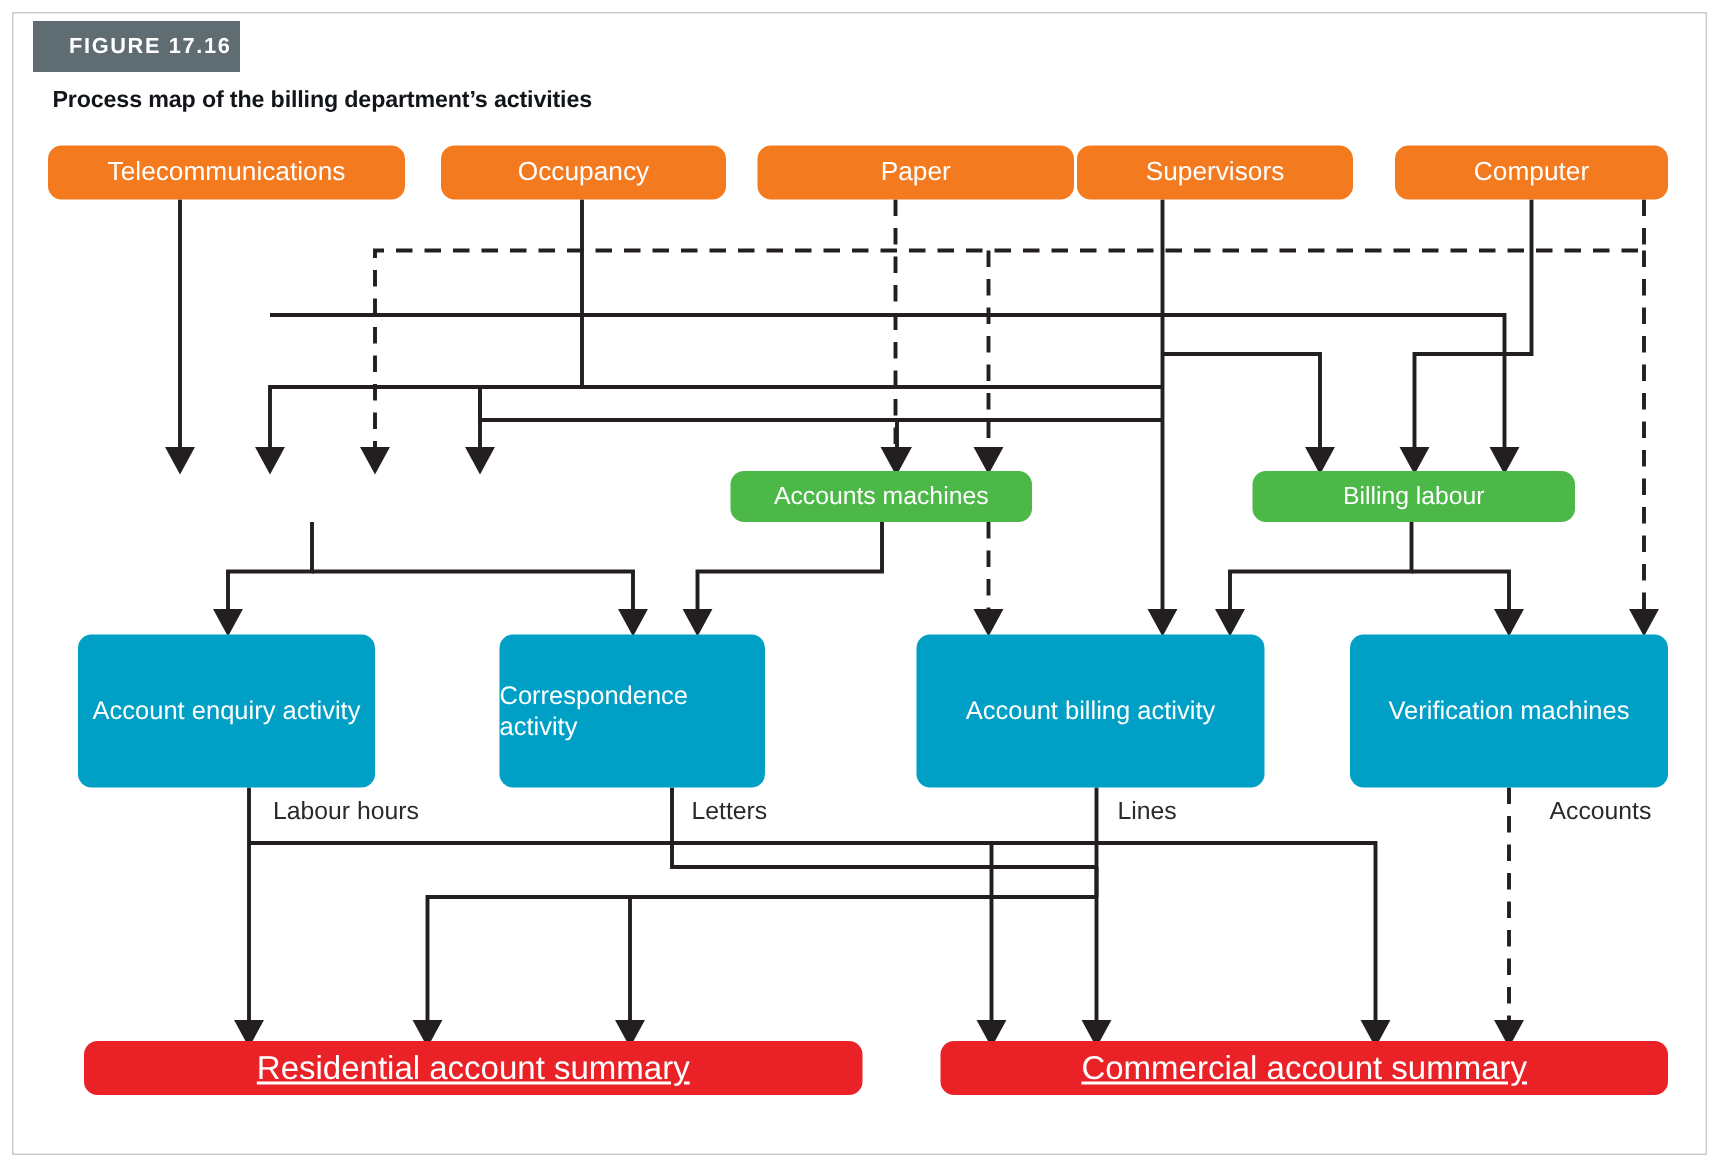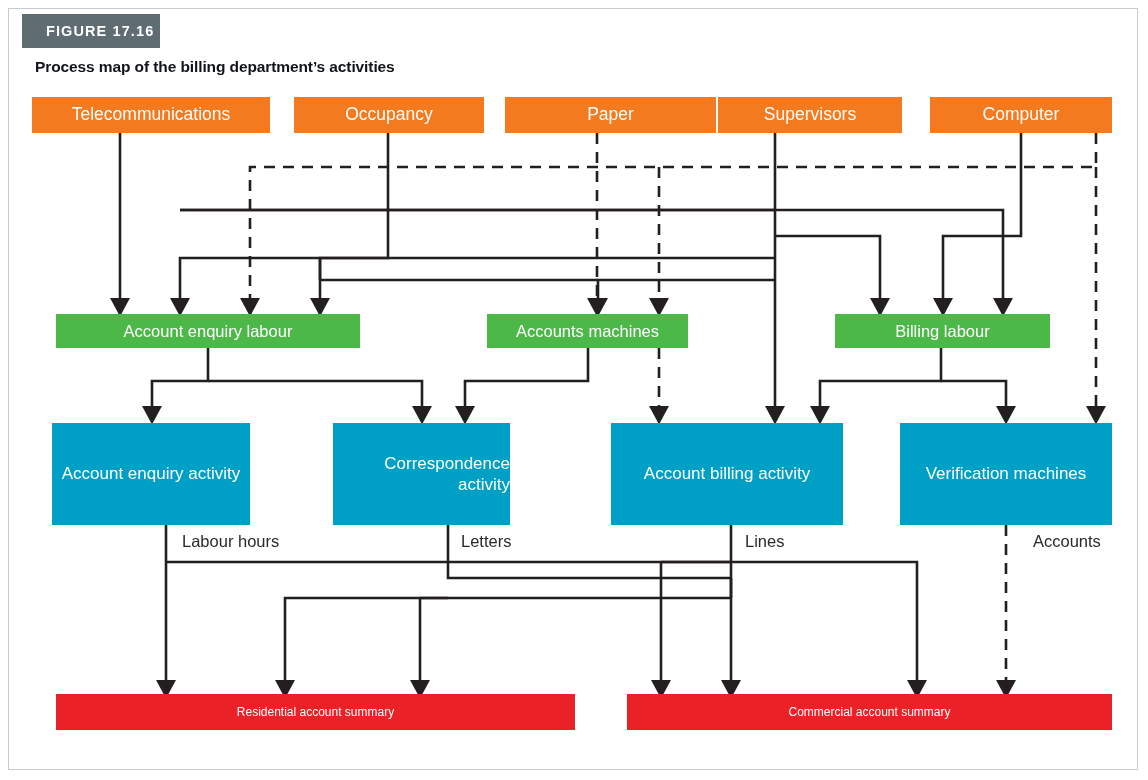--- a/index.html
+++ b/index.html
@@ -4,30 +4,30 @@
 <style>
   html,body{margin:0;padding:0;background:#ffffff;}
   body{font-family:"Liberation Sans", sans-serif;}
   #page{position:relative;width:1148px;height:780px;background:#ffffff;overflow:hidden;}
   #frame{position:absolute;left:8px;top:8px;width:1130px;height:762px;border:1px solid #c9ccce;box-sizing:border-box;}
   #fig-tag{position:absolute;left:22px;top:14px;width:138px;height:34px;background:#5f6c72;
            display:flex;align-items:center;justify-content:flex-start;box-sizing:border-box;padding-left:24px;}
   #fig-tag span{color:#ffffff;font-size:14.5px;font-weight:bold;letter-spacing:1.1px;}
   #fig-title{position:absolute;left:35px;top:58px;font-size:15.5px;font-weight:bold;color:#111418;letter-spacing:-0.1px;}
   #canvas{position:absolute;left:0;top:0;width:1148px;height:780px;}
-  .nodebox{position:absolute;display:flex;align-items:center;justify-content:center;text-align:right;box-sizing:border-box;}
+  .nodebox{position:absolute;display:flex;align-items:center;justify-content:center;text-align:left;box-sizing:border-box;border-radius:9px;}
   .nodebox span{color:#ffffff;line-height:1.25;}
   .resource{background:#f47a20;}
   .resource span{font-size:17.5px;}
   .driverpool{background:#4cb848;}
   .driverpool span{font-size:16.5px;}
   .activity{background:#00a0c6;}
   .activity span{font-size:17px;}
   .summary{background:#ea2227;}
-  .summary span{font-size:12px;}
+  .summary span{font-size:22px;text-decoration:underline;}
   .edge-label{position:absolute;font-size:16.5px;color:#2a2a2a;white-space:nowrap;}
 </style>
 </head>
 <body>
 
 <div id="page">
 
   <div id="frame"></div>
 
   <div id="fig-tag">
@@ -122,23 +122,20 @@
   <div class="nodebox resource" style="left:505px;top:97px;width:211px;height:36px;">
     <span>Paper</span>
   </div>
   <div class="nodebox resource" style="left:930px;top:97px;width:182px;height:36px;">
     <span>Computer</span>
   </div>
   <div class="nodebox resource" style="left:718px;top:97px;width:184px;height:36px;">
     <span>Supervisors</span>
   </div>
 
-  <div class="nodebox driverpool" style="left:56px;top:314px;width:304px;height:34px;">
-    <span>Account enquiry labour</span>
-  </div>
   <div class="nodebox driverpool" style="left:487px;top:314px;width:201px;height:34px;">
     <span>Accounts machines</span>
   </div>
   <div class="nodebox driverpool" style="left:835px;top:314px;width:215px;height:34px;">
     <span>Billing labour</span>
   </div>
 
   <div class="nodebox activity" style="left:52px;top:423px;width:198px;height:102px;">
     <span>Account enquiry activity</span>
   </div>

